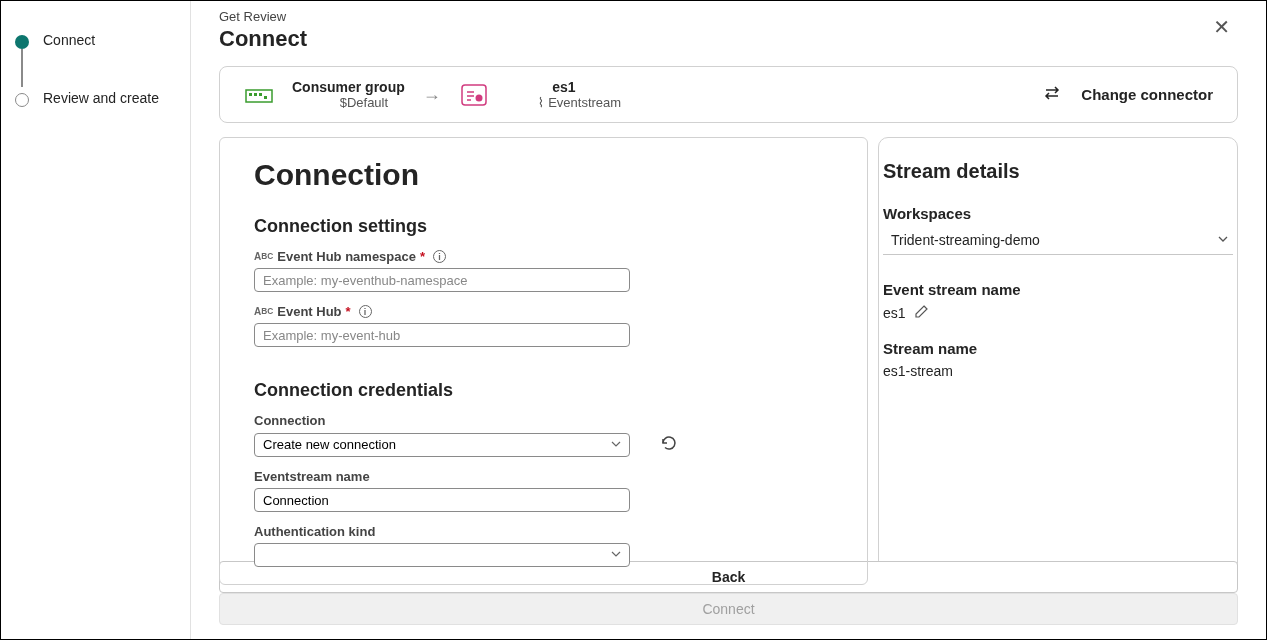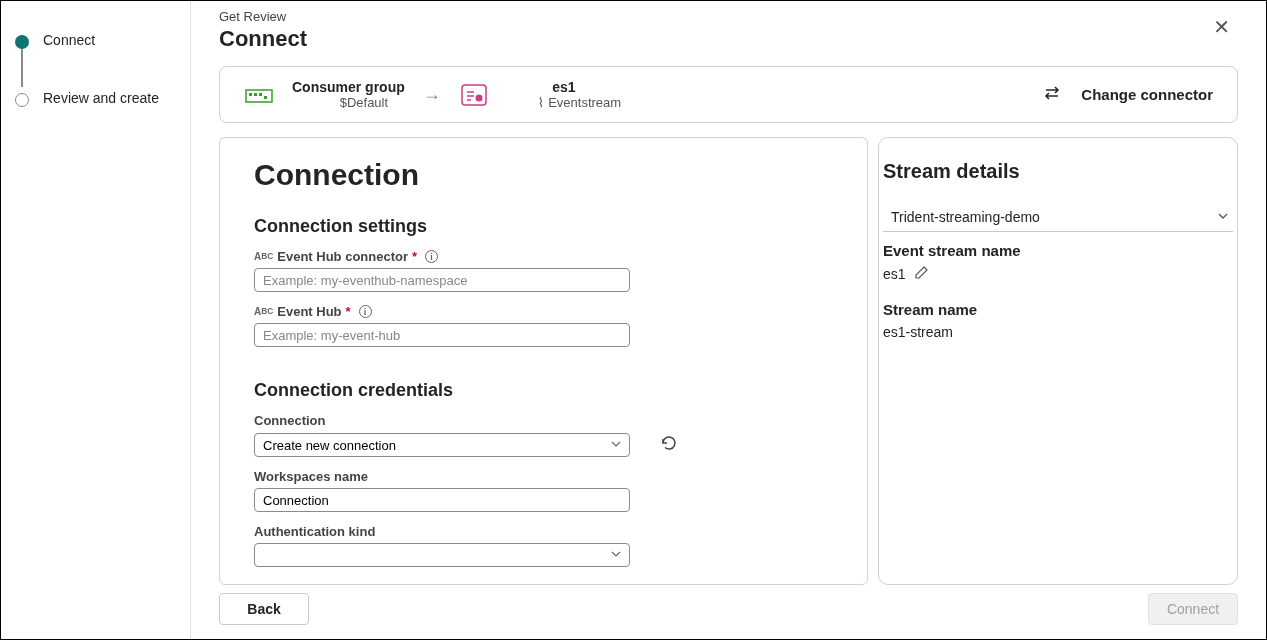--- a/index.html
+++ b/index.html
@@ -160,21 +160,21 @@
       border: 1px solid #8a8a8a;
       border-radius: 4px;
       padding: 0 8px;
       font-size: 13px;
       font-family: inherit;
     }
     .txt-input::placeholder { color: #888; }
     .field-group { margin-bottom: 12px; }
     .section-gap { margin-top: 33px; }
 
-    .select-row { display: flex; align-items: flex-end; gap: 28px; }
+    .select-row { display: flex; align-items: center; gap: 28px; }
     .select-wrap {
       position: relative;
       width: 376px;
     }
     .select-wrap .txt-input { width: 100%; padding-right: 28px; }
     .chev {
       position: absolute;
       right: 8px;
       top: 50%;
       transform: translateY(-50%);
@@ -200,30 +200,31 @@
     .sp-title { font-size: 20px; font-weight: 700; margin-bottom: 22px; }
     .sp-label { font-size: 15px; font-weight: 600; margin-bottom: 6px; }
     .ws-select {
       display: flex;
       justify-content: space-between;
       align-items: center;
       padding: 4px 4px 6px 8px;
       border-bottom: 1px solid #c7c7c7;
       font-size: 14px;
       cursor: pointer;
-      margin-bottom: 10px;
+      margin-bottom: 26px;
     }
     .edit-row { display: flex; align-items: center; gap: 8px; font-size: 14px; margin-bottom: 18px; }
     .edit-ic { color: #555; cursor: pointer; }
     .val-text { font-size: 14px; }
 
     .footer {
       display: flex;
       justify-content: space-between;
       padding: 12px 0 14px 0;
+      flex-direction: column;
     }
     .btn {
       min-width: 90px;
       height: 32px;
       border-radius: 4px;
       font-size: 14px;
       font-family: inherit;
       cursor: pointer;
     }
     .btn-secondary {
@@ -306,21 +307,21 @@
     <div class="content-row">
 
       <div class="form-panel">
         <h2 class="h-large">Connection</h2>
 
         <h3 class="h-med">Connection settings</h3>
 
         <div class="field-group">
           <div class="field-label">
             <span class="abc-ic">A<sup>B</sup><sub>C</sub></span>
-            <span>Event Hub connector</span>
+            <span>Event Hub namespace</span>
             <span class="req">*</span>
             <span class="info-ic">i</span>
           </div>
           <input class="txt-input" type="text" placeholder="Example: my-eventhub-namespace" style="">
         </div>
 
         <div class="field-group">
           <div class="field-label">
             <span class="abc-ic">A<sup>B</sup><sub>C</sub></span>
             <span>Event Hub</span>
@@ -351,21 +352,21 @@
                   <path d="M3 9 A6 6 0 1 1 5 13.5"></path>
                   <path d="M3 5 L3 9 L7 9"></path>
                 </svg>
               </span>
             </button>
           </div>
         </div>
 
         <div class="field-group">
           <div class="field-label">
-            <span>Workspaces name</span>
+            <span>Eventstream name</span>
           </div>
           <input class="txt-input" type="text" value="Connection" style="">
         </div>
 
         <div class="field-group">
           <div class="field-label">
             <span>Authentication kind</span>
           </div>
           <div class="select-wrap">
             <input class="txt-input" type="text" readonly="" style="">
@@ -375,20 +376,21 @@
                 </svg>
             </span>
           </div>
         </div>
 
       </div>
 
       <aside class="side-panel">
         <div class="sp-title">Stream details</div>
 
+        <div class="sp-label">Workspaces</div>
         <div class="ws-select">
           <span>Trident-streaming-demo</span>
           <span>
             <svg width="12" height="12" viewBox="0 0 12 12">
                 <path d="M2 4 L6 8 L10 4" fill="none" stroke="#555" stroke-width="1.3"></path>
               </svg>
           </span>
         </div>
 
         <div class="sp-label">Event stream name</div>

